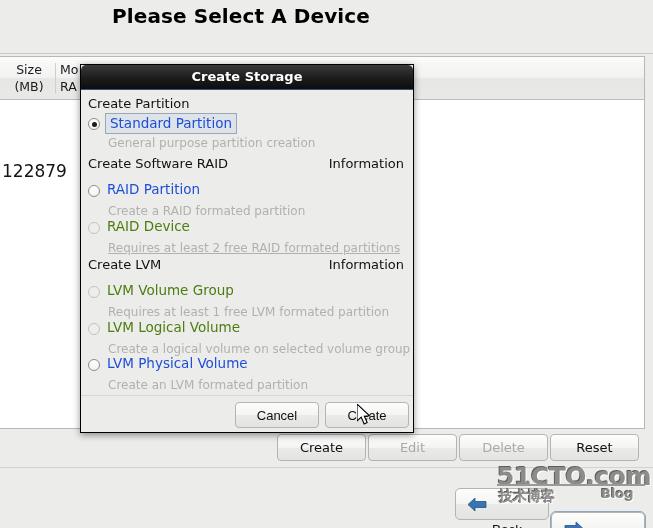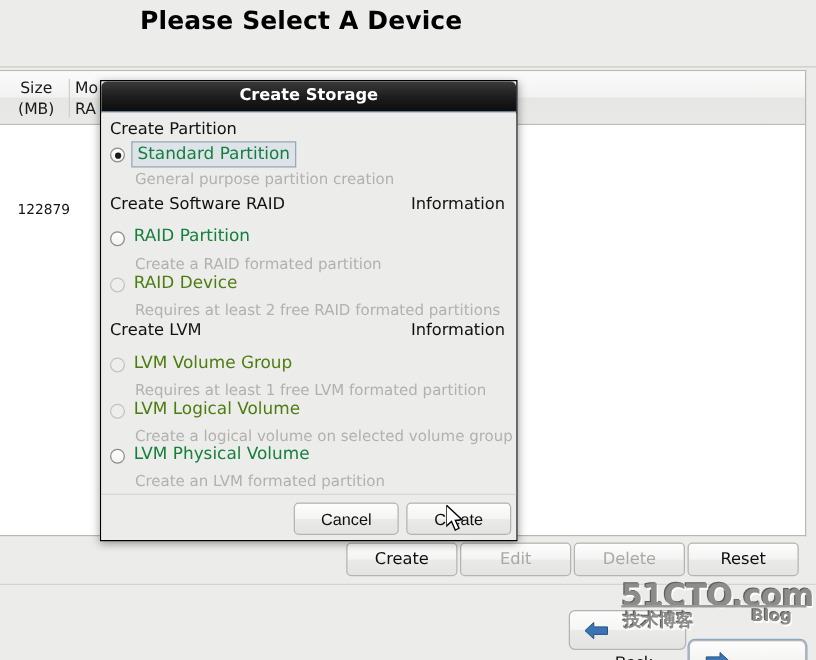--- a/index.html
+++ b/index.html
@@ -91,21 +91,21 @@
     right: 0;
     bottom: 0;
     background: #ffffff;
   }
   .cell-size {
     position: absolute;
     left: 2px;
     top: 61px;
     width: 54px;
     text-align: right;
-    font-size: 11px;
+    font-size: 17px;
     color: #151515;
   }
 
   
   .btn-row {
     position: absolute;
     left: 0;
     top: 432px;
     width: 653px;
     height: 33px;
@@ -267,21 +267,21 @@
   }
   .radio-dot.dim {
     border-color: #c3c3c0;
     background: #eeeeed;
   }
   .radio-label {
     position: absolute;
     left: 19px;
     top: -1px;
     font-size: 13.5px;
-    color: #15803d;
+    color: #1d4ed8;
     white-space: nowrap;
   }
   .radio-label.dim { color: #4d7c0f; }
   .radio-label.focused {
     left: 17px;
     top: -2px;
     padding: 1px 4px 2px 4px;
     border: 1px solid #9aa7b4;
     background: #dde3e9;
   }
@@ -445,21 +445,21 @@
       <div class="radio-row" style="top:91px;">
         <span class="radio-dot"></span>
         <span class="radio-label">RAID Partition</span>
       </div>
       <div class="radio-desc" style="top:113px;">Create a RAID formated partition</div>
 
       <div class="radio-row" style="top:128px;">
         <span class="radio-dot dim"></span>
         <span class="radio-label dim">RAID Device</span>
       </div>
-      <div class="radio-desc" style="top:150px;">Requires at least 2 free RAID formated partitions</div>
+      <div class="radio-desc" style="top:150px;text-decoration:underline;">Requires at least 2 free RAID formated partitions</div>
 
       <div class="grp-title" style="top:166px;">Create LVM</div>
       <div class="grp-info" style="top:166px;">Information</div>
 
       <div class="radio-row" style="top:192px;">
         <span class="radio-dot dim"></span>
         <span class="radio-label dim">LVM Volume Group</span>
       </div>
       <div class="radio-desc" style="top:214px;">Requires at least 1 free LVM formated partition</div>
 

